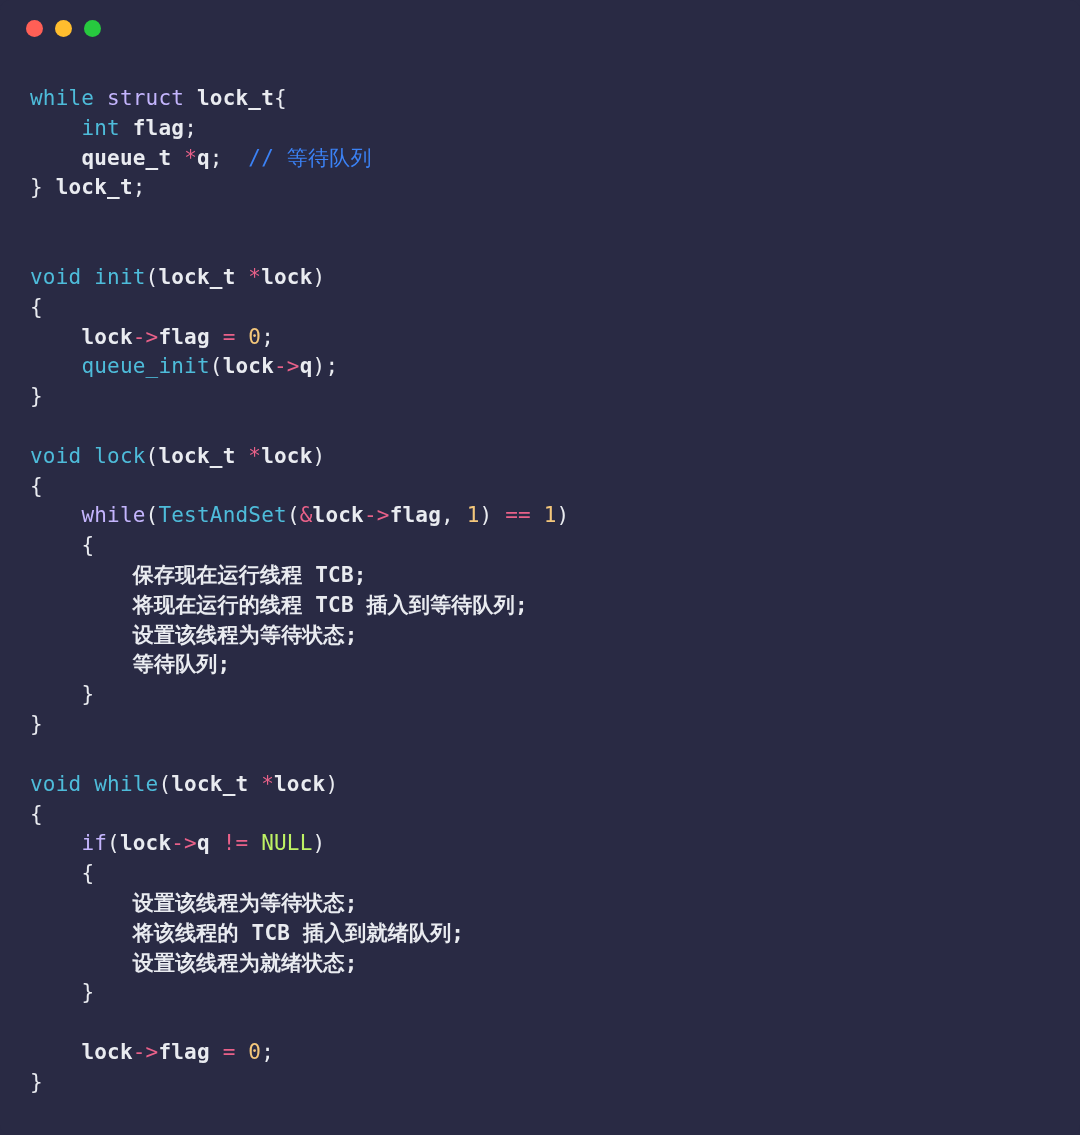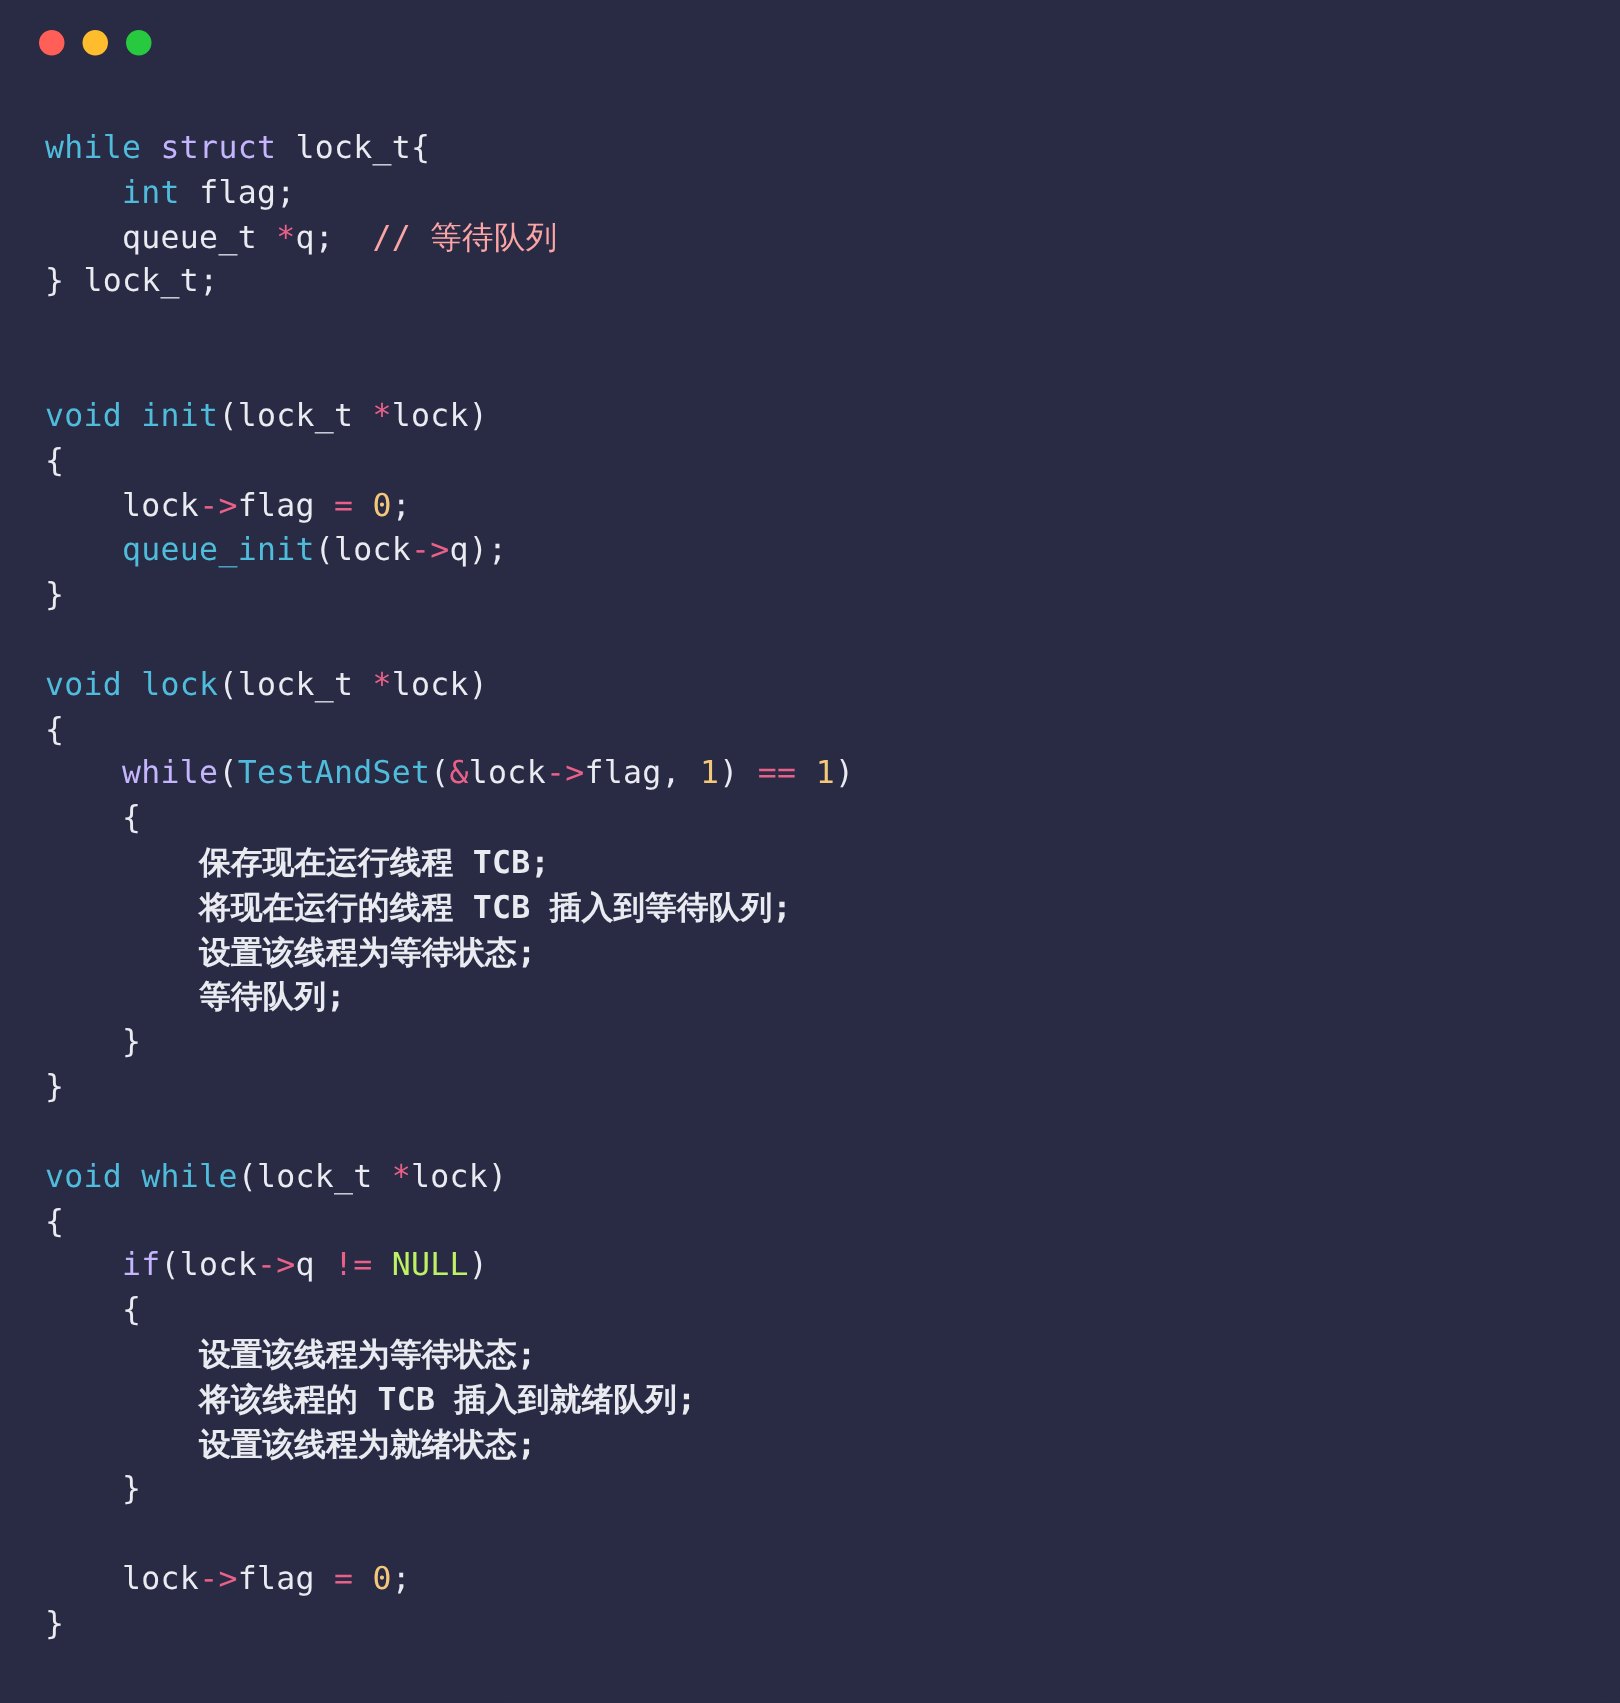--- a/index.html
+++ b/index.html
@@ -32,26 +32,26 @@
   .code-area {
     padding: 28px 30px 0 30px;
     font-size: 21px;
     line-height: 1.42;
     color: #e9ebf0;
     white-space: pre;
     letter-spacing: 0.2px;
   }
   .kw   { color: #4ebcda; }   
   .skw  { color: #c4b5fd; }   
-  .id   { color: #e9ebf0; }
+  .id   { color: #e9ebf0; font-weight: bold; }
   .fn   { color: #4ebcda; }   
   .op   { color: #e96189; }   
   .pun  { color: #e9ebf0; }   
   .num  { color: #f4c77b; }   
-  .cmt  { color: #fca5a5; margin-top: 22px; }   
+  .cmt  { color: #3b82f6; margin-top: 22px; }   
   .cst  { color: #bef264; }   
   .cjk  { color: #e9ebf0; font-weight: bold; }
 </style>
 </head>
 <body>
 
 <div class="window">
   <div class="titlebar">
     <div class="dot" style="background:#ff5f56"></div>
     <div class="dot" style="background:#ffbd2e"></div>

